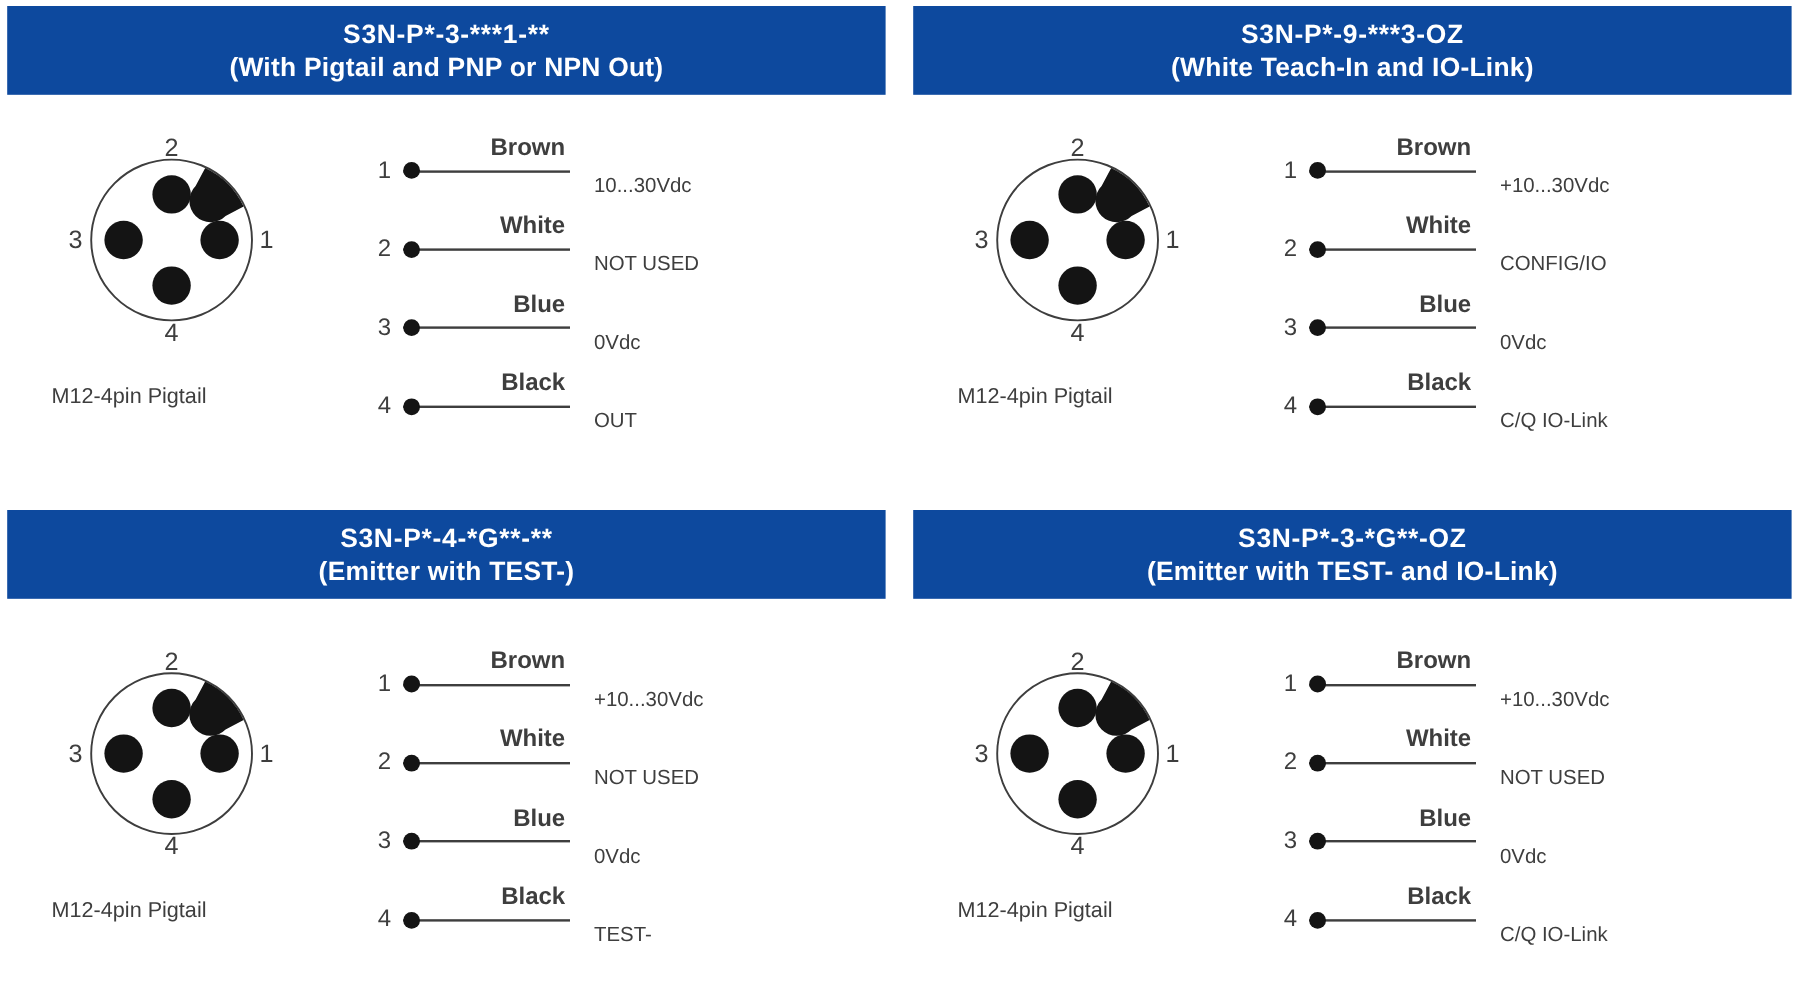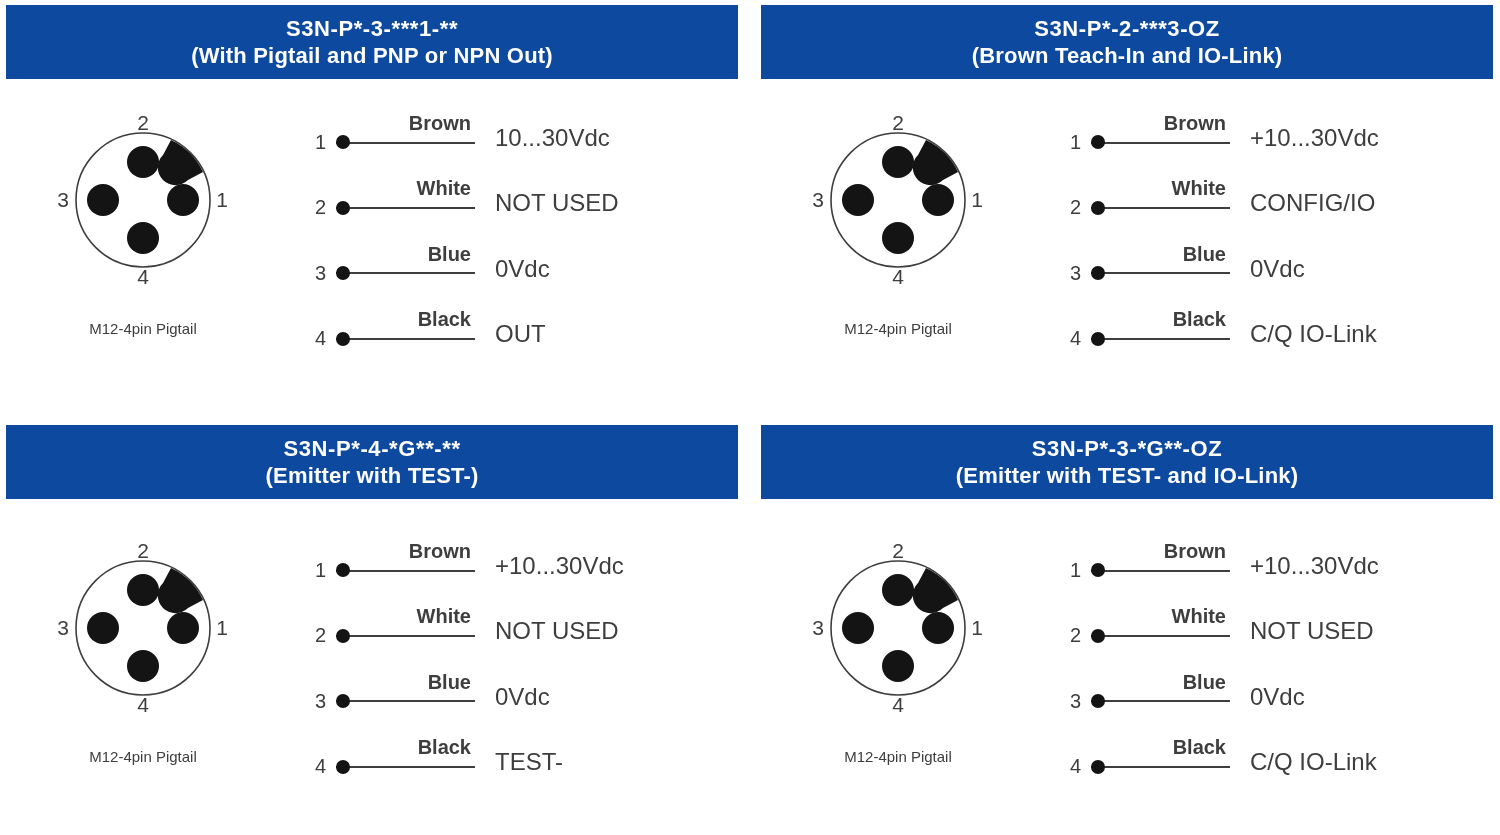--- a/index.html
+++ b/index.html
@@ -34,22 +34,22 @@
   
   .connector-svg{position:absolute;left:43px;top:100px;width:200px;height:200px;}
   .low .connector-svg{top:108px;}
   .connector-svg .body{fill:none;stroke:var(--ink);stroke-width:1.6;}
   .connector-svg .pin{fill:var(--dot);}
   .connector-svg .key{fill:var(--dot);}
   .connector-svg text{
     font-family:"Liberation Sans", sans-serif;font-size:21px;fill:var(--ink);
   }
   .caption{
-    position:absolute;left:43px;top:320px;width:200px;text-align:center;
-    font-size:15px;white-space:nowrap;
+    position:absolute;left:43px;top:320px;width:200px;
+    font-size:18px;white-space:nowrap;
   }
   .low .caption{top:328px;}
 
   
   .pins{position:absolute;left:305px;top:100px;width:440px;}
   .low .pins{top:108px;}
   .pin-row{position:relative;height:65.4px;}
   .pin-num{
     position:absolute;left:0;top:31px;width:21px;text-align:right;
     font-size:20px;line-height:22px;
@@ -60,21 +60,21 @@
   }
   .wire-line{
     position:absolute;left:31px;top:41.7px;width:139px;height:0;
     border-top:2.6px solid var(--line);
   }
   .wire-line::before{
     content:"";position:absolute;left:0;top:-8.3px;width:14px;height:14px;
     border-radius:50%;background:var(--dot);
   }
   .pin-func{
-    position:absolute;left:190px;top:27px;font-size:24px;line-height:22px;
+    position:absolute;left:190px;top:44px;font-size:17px;line-height:22px;
     white-space:nowrap;
   }
 </style>
 </head>
 <body>
 
 <section class="panel p0">
   <header class="panel-header">
     <div class="model">S3N-P*-3-***1-**</div>
     <div class="variant">(With Pigtail and PNP or NPN Out)</div>
@@ -115,22 +115,22 @@
       <span class="pin-num">4</span>
       <span class="wire-label">Black</span>
       <span class="wire-line"></span>
       <span class="pin-func">OUT</span>
     </div>
   </div>
 </section>
 
 <section class="panel p1">
   <header class="panel-header">
-    <div class="model">S3N-P*-2-***3-OZ</div>
-    <div class="variant">(Brown Teach-In and IO-Link)</div>
+    <div class="model">S3N-P*-9-***3-OZ</div>
+    <div class="variant">(White Teach-In and IO-Link)</div>
   </header>
   <svg class="connector-svg" viewBox="0 0 200 200">
     <circle class="body" cx="100" cy="100" r="67"></circle>
     <circle class="pin" cx="100" cy="62" r="16"></circle>
     <circle class="pin" cx="60" cy="100" r="16"></circle>
     <circle class="pin" cx="140" cy="100" r="16"></circle>
     <circle class="pin" cx="100" cy="138" r="16"></circle>
     <path class="key" d="M128 40 A67 67 0 0 1 160 72 L145 80 A17 17 0 1 1 120 55 Z"></path>
     <text x="100" y="30" text-anchor="middle">2</text>
     <text x="20" y="107" text-anchor="middle">3</text>

